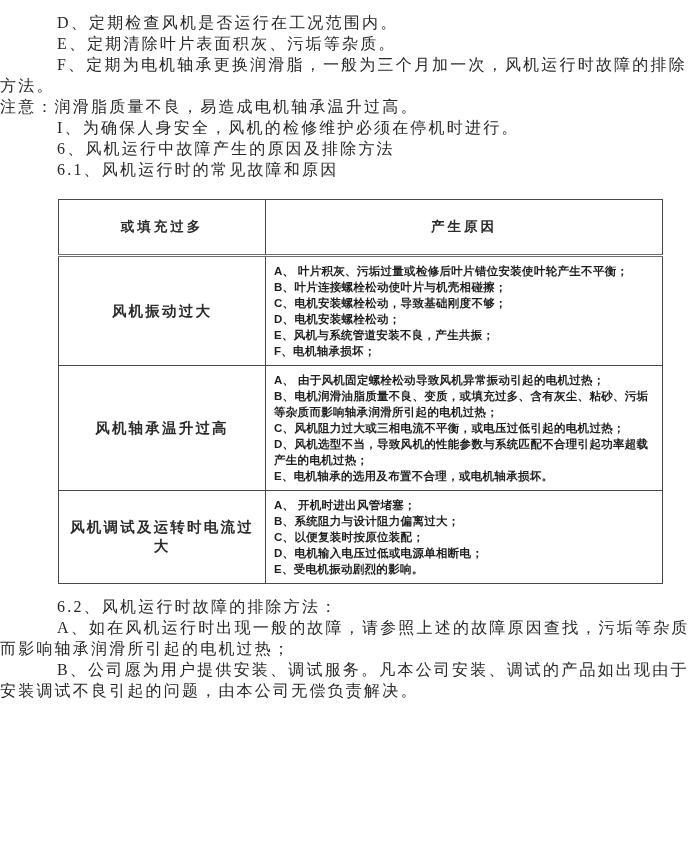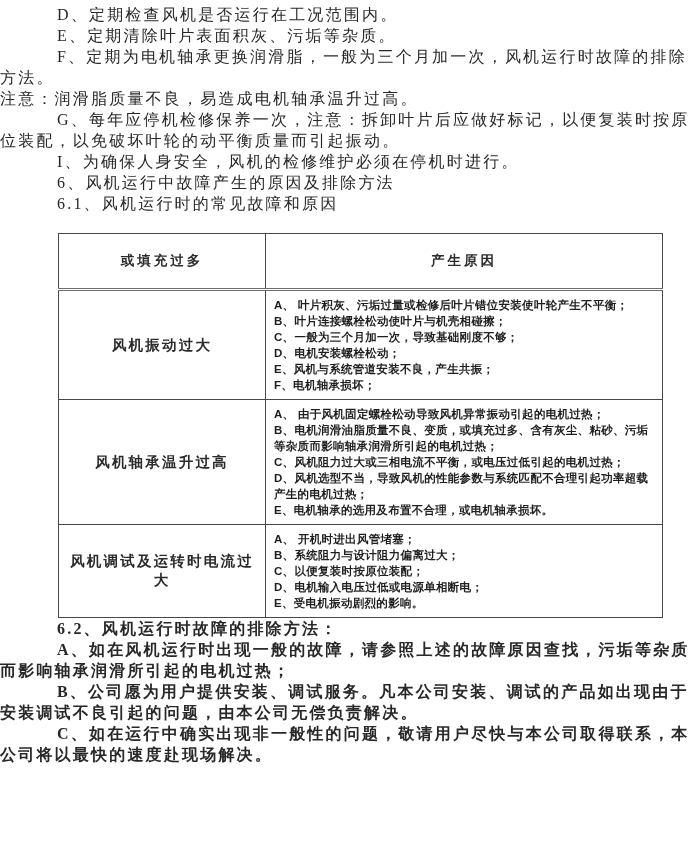--- a/index.html
+++ b/index.html
@@ -10,21 +10,21 @@
   }
   body {
     width: 700px;
     height: 854px;
     color: #262626;
     font-family: "Liberation Serif", "DejaVu Serif", serif;
   }
   .page {
     width: 700px;
     height: 854px;
-    padding-top: 4px;
+    padding-top: 12px;
     box-sizing: border-box;
     background: #ffffff;
   }
   
   .para {
     margin: 0;
     font-size: 16px;
     line-height: 21px;
     letter-spacing: 2.2px;
     text-align: left;
@@ -68,33 +68,32 @@
   }
   .cause-item {
     font-size: 11.5px;
     line-height: 16px;
     letter-spacing: 0.3px;
     font-weight: 600;
     color: #1f1f1f;
     text-align: left;
   }
   
-  .bottom-block { margin-top: 0; font-weight: bold; }
+  .bottom-block { margin-top: 12px; }
 </style>
 </head>
 <body>
 
 <div class="page">
 
   <div class="top-block">
     <p class="para indent">D、定期检查风机是否运行在工况范围内。</p>
     <p class="para indent">E、定期清除叶片表面积灰、污垢等杂质。</p>
     <p class="para indent">F、定期为电机轴承更换润滑脂，一般为三个月加一次，风机运行时故障的排除方法。</p>
     <p class="para">注意：润滑脂质量不良，易造成电机轴承温升过高。</p>
-    <p class="para indent">G、每年应停机检修保养一次，注意：拆卸叶片后应做好标记，以便复装时按原位装配，以免破坏叶轮的动平衡质量而引起振动。</p>
     <p class="para indent">I、为确保人身安全，风机的检修维护必须在停机时进行。</p>
     <p class="para indent">6、风机运行中故障产生的原因及排除方法</p>
     <p class="para indent">6.1、风机运行时的常见故障和原因</p>
   </div>
 
   <table class="fault-table">
     <colgroup>
       <col class="col-fault">
       <col>
     </colgroup>
@@ -103,21 +102,21 @@
         <th>或填充过多</th>
         <th>产生原因</th>
       </tr>
     </thead>
     <tbody>
       <tr>
         <td class="fault-cell">风机振动过大</td>
         <td class="cause-cell">
           <div class="cause-item">A、 叶片积灰、污垢过量或检修后叶片错位安装使叶轮产生不平衡；</div>
           <div class="cause-item">B、叶片连接螺栓松动使叶片与机壳相碰擦；</div>
-          <div class="cause-item">C、一般为三个月加一次，导致基础刚度不够；</div>
+          <div class="cause-item">C、电机安装螺栓松动，导致基础刚度不够；</div>
           <div class="cause-item">D、电机安装螺栓松动；</div>
           <div class="cause-item">E、风机与系统管道安装不良，产生共振；</div>
           <div class="cause-item">F、电机轴承损坏；</div>
         </td>
       </tr>
       <tr>
         <td class="fault-cell">风机轴承温升过高</td>
         <td class="cause-cell">
           <div class="cause-item">A、 由于风机固定螺栓松动导致风机异常振动引起的电机过热；</div>
           <div class="cause-item">B、电机润滑油脂质量不良、变质，或填充过多、含有灰尘、粘砂、污垢等杂质而影响轴承润滑所引起的电机过热；</div>
@@ -136,16 +135,15 @@
           <div class="cause-item">E、受电机振动剧烈的影响。</div>
         </td>
       </tr>
     </tbody>
   </table>
 
   <div class="bottom-block">
     <p class="para indent">6.2、风机运行时故障的排除方法：</p>
     <p class="para indent">A、如在风机运行时出现一般的故障，请参照上述的故障原因查找，污垢等杂质而影响轴承润滑所引起的电机过热；</p>
     <p class="para indent">B、公司愿为用户提供安装、调试服务。凡本公司安装、调试的产品如出现由于安装调试不良引起的问题，由本公司无偿负责解决。</p>
-    <p class="para indent">C、如在运行中确实出现非一般性的问题，敬请用户尽快与本公司取得联系，本公司将以最快的速度赴现场解决。</p>
   </div>
 
 </div>
 
 </body></html>

